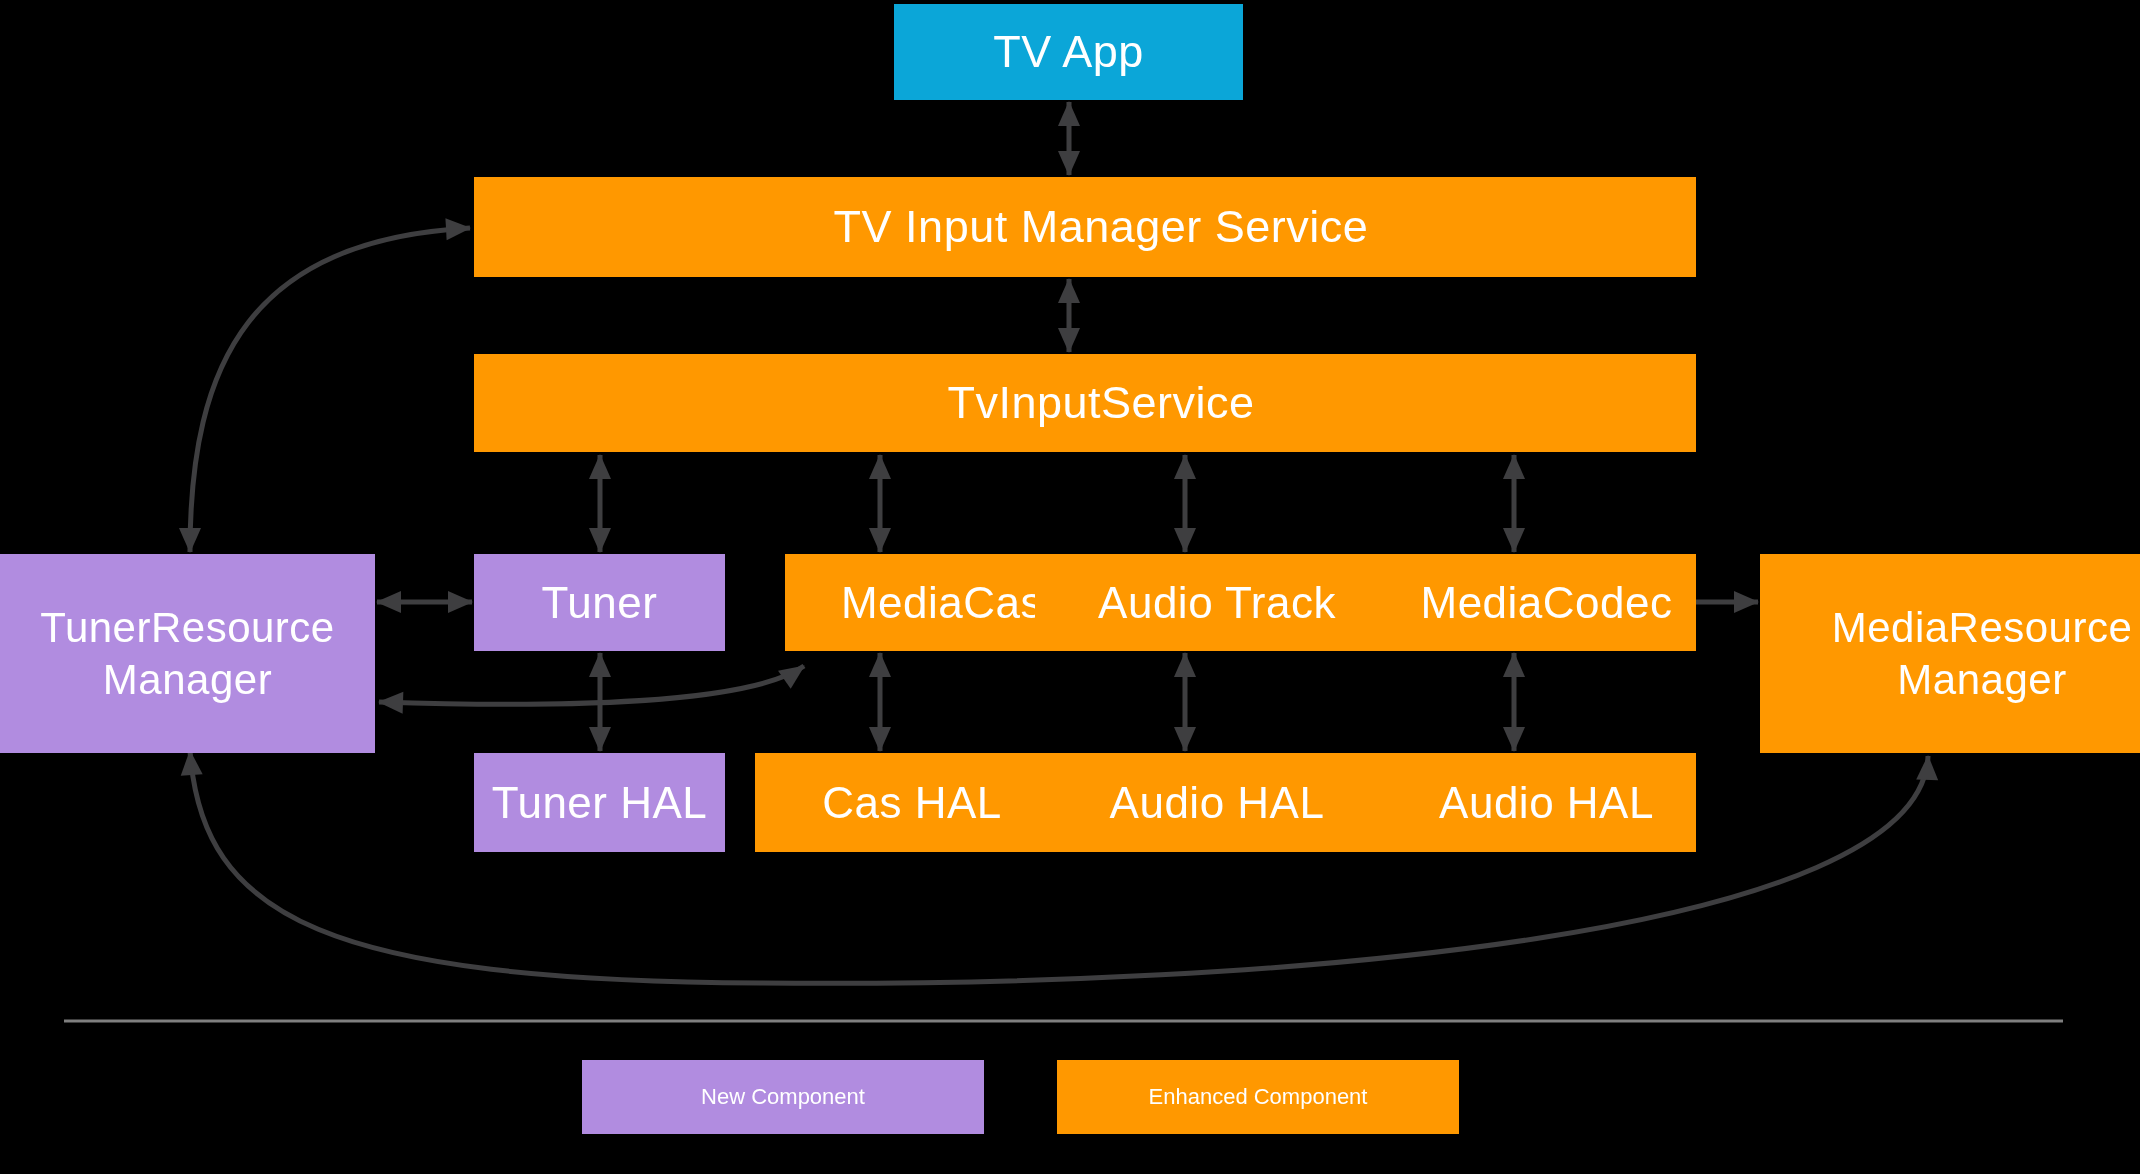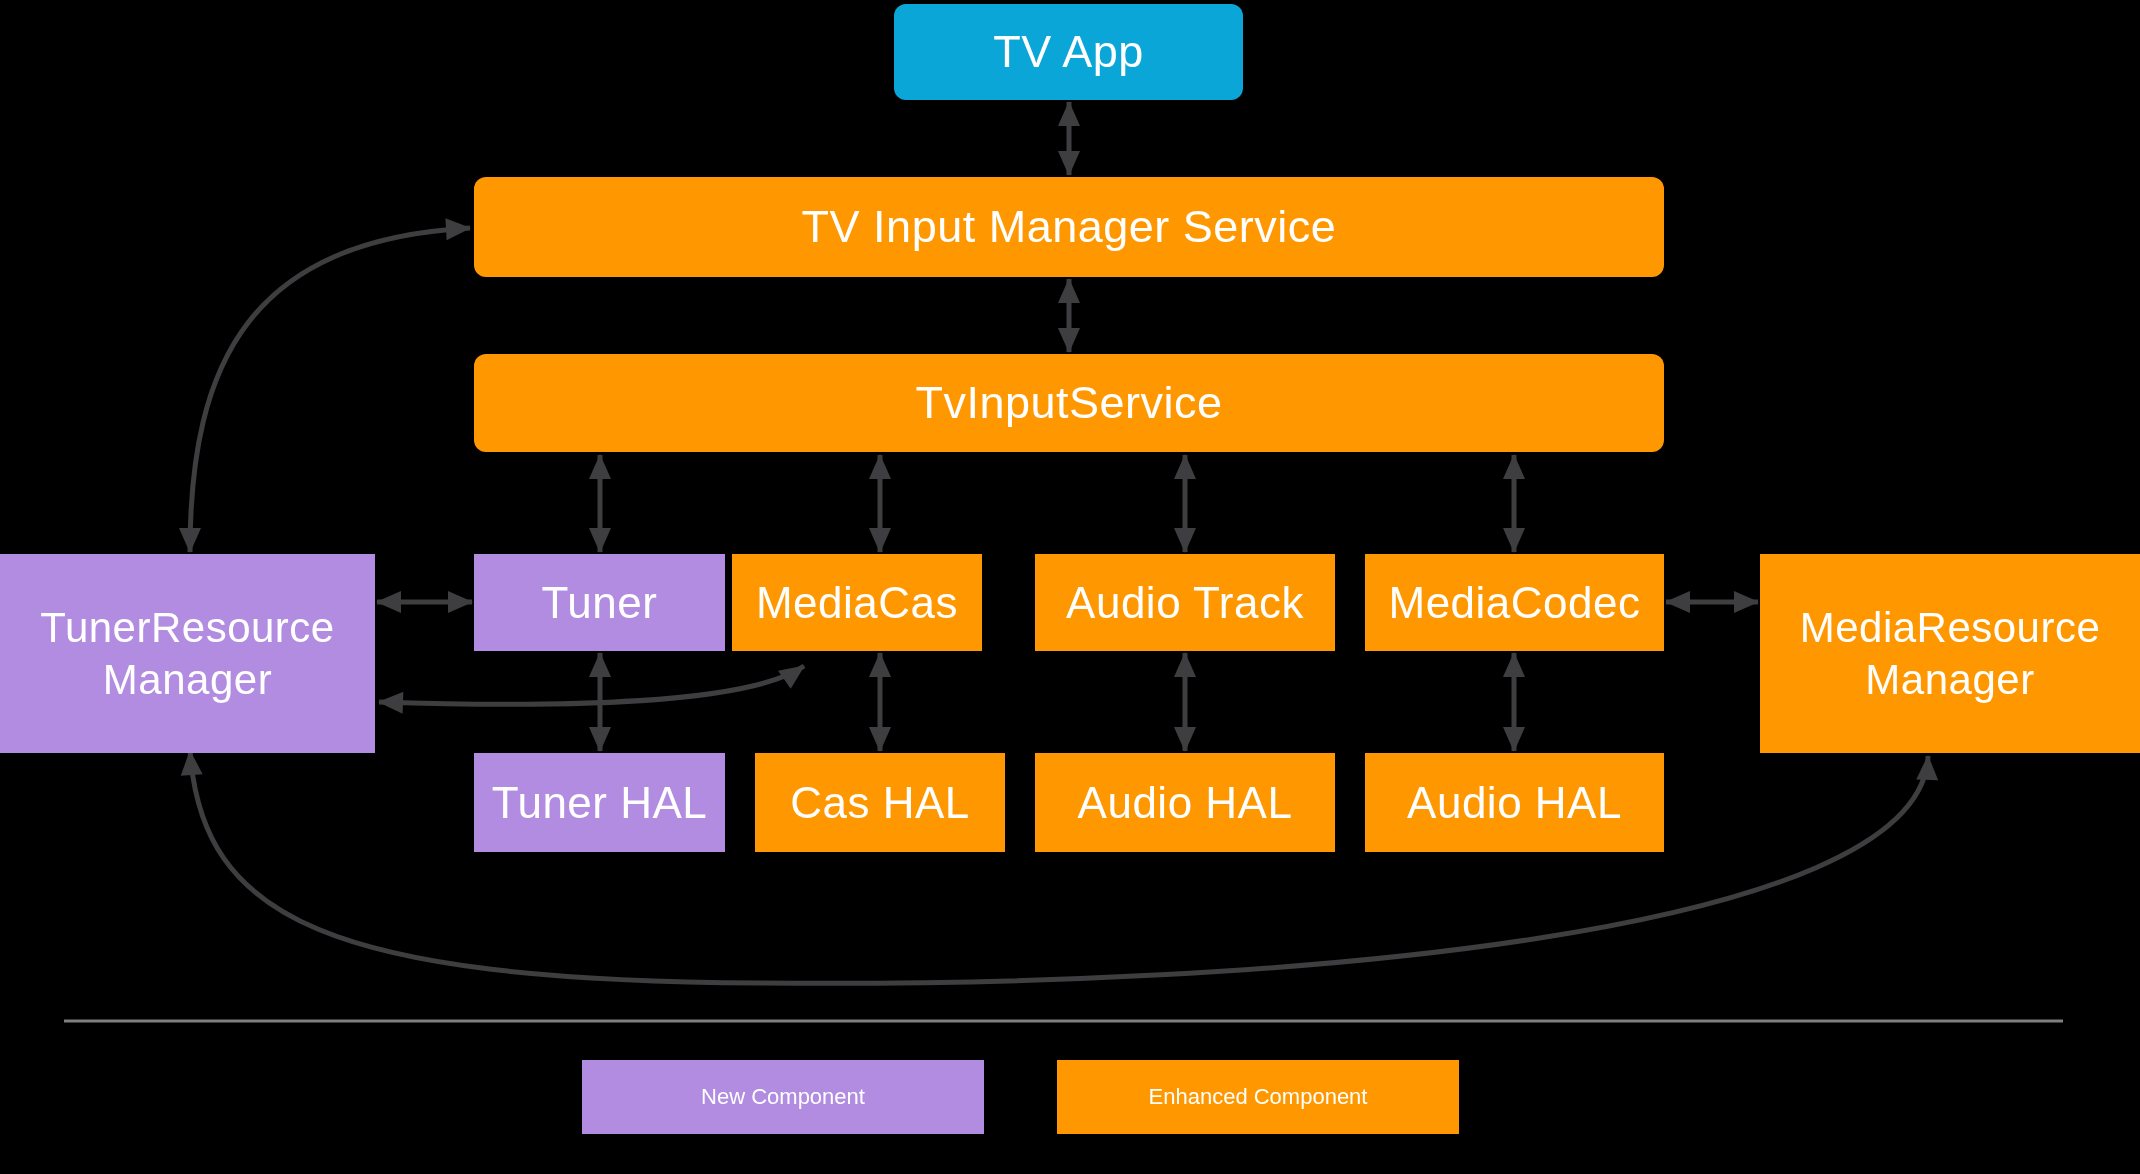--- a/index.html
+++ b/index.html
@@ -12,23 +12,23 @@
     position:relative; width:2140px; height:1174px;
     background:var(--bg); overflow:hidden;
     font-family:"Liberation Sans","DejaVu Sans",sans-serif;
   }
   #arrow-layer{position:absolute; left:0; top:0; width:2140px; height:1174px;}
   .box{
     position:absolute; display:flex; align-items:center; justify-content:center;
     color:var(--text); text-align:center; line-height:1.22; letter-spacing:0.5px;
   }
   .box.new{background:var(--new);}
-  .box.enhanced{background:var(--enh);}
+  .box.enhanced{background:var(--enh);padding-left:32px;}
   .box.app{background:var(--app);}
-  .fs-big{font-size:45px;border-radius:12px;}
+  .fs-big{font-size:45px;}
   .fs-row{font-size:44px;}
   .fs-side{font-size:42px;}
   .side-label{max-width:330px;}
   .legend-box{
     position:absolute; display:flex; align-items:center; justify-content:center;
     color:var(--text); font-size:22px;
   }
 </style>
 </head>
 <body>
@@ -70,21 +70,21 @@
   </div>
 
   <div class="box enhanced fs-big" style="left:474px;top:354px;width:1190px;height:98px;">
     <span>TvInputService</span>
   </div>
 
   <div class="box new fs-row" style="left:474px;top:554px;width:251px;height:97px;">
     <span>Tuner</span>
   </div>
 
-  <div class="box enhanced fs-row" style="left:732px;top:554px;width:250px;height:97px;">
+  <div class="box enhanced fs-row" style="left:785px;top:554px;width:250px;height:97px;">
     <span>MediaCas</span>
   </div>
 
   <div class="box enhanced fs-row" style="left:1035px;top:554px;width:300px;height:97px;">
     <span>Audio Track</span>
   </div>
 
   <div class="box enhanced fs-row" style="left:1365px;top:554px;width:299px;height:97px;">
     <span>MediaCodec</span>
   </div>

